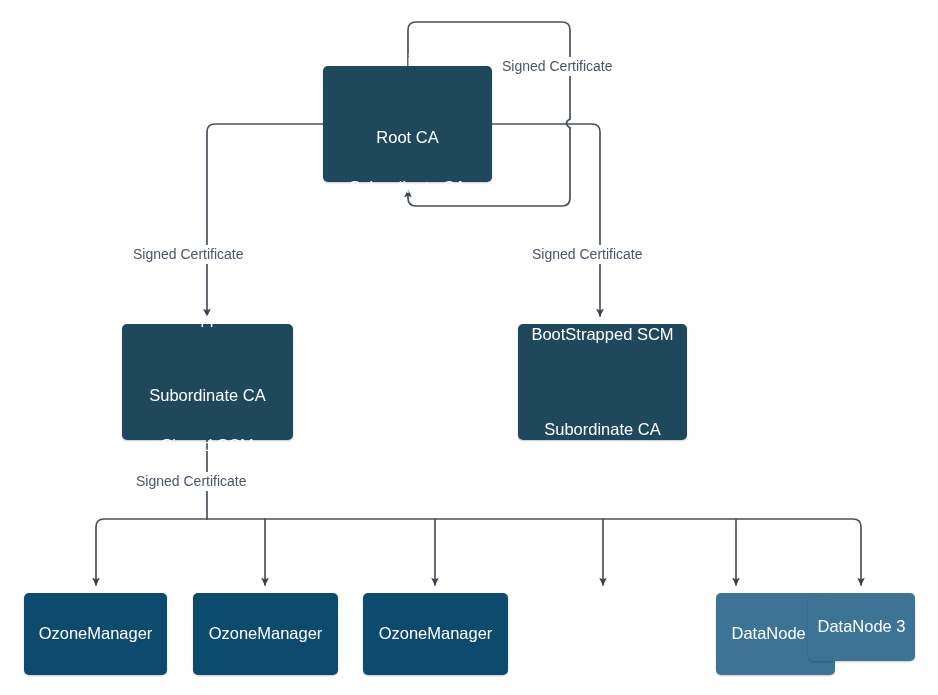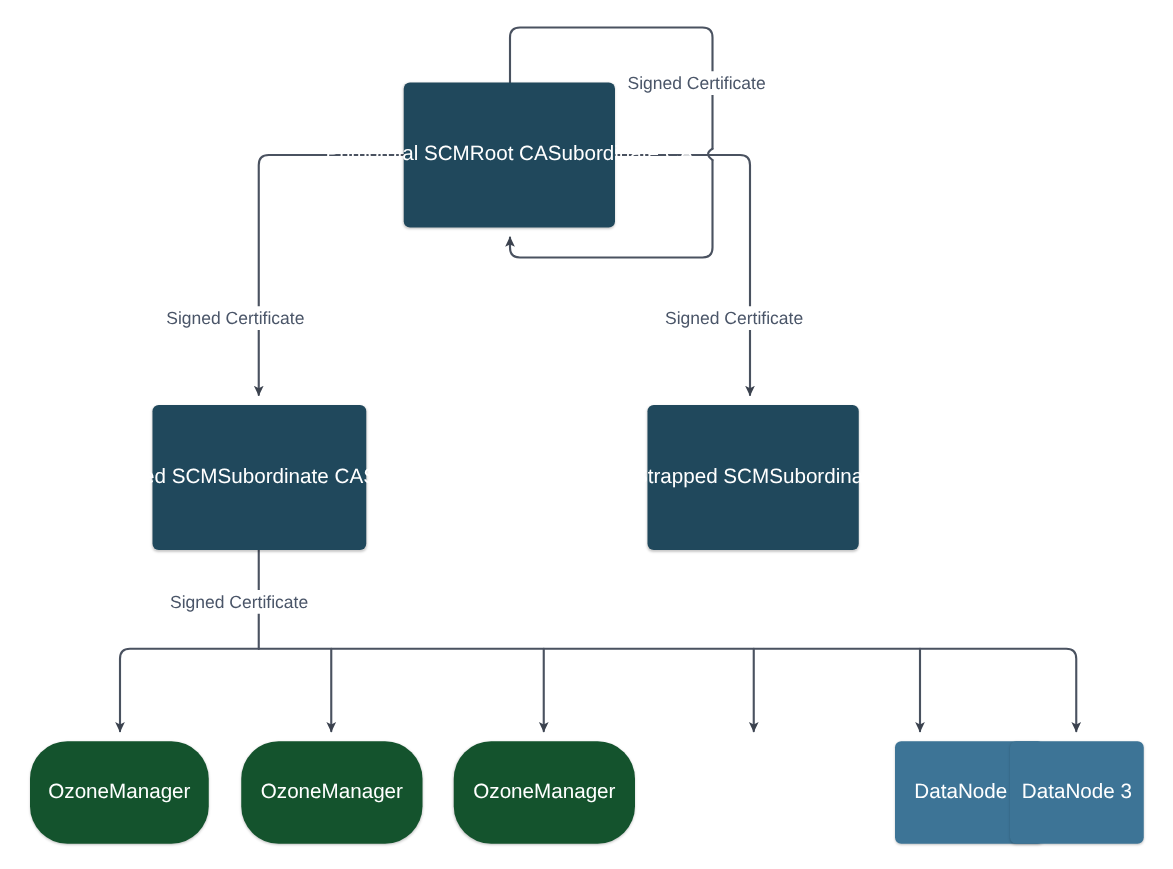--- a/index.html
+++ b/index.html
@@ -23,44 +23,45 @@
     top: 0;
     left: 0;
     width: 938px;
     height: 695px;
   }
   .node {
     position: absolute;
     box-sizing: border-box;
     border-radius: 5px;
     display: flex;
+    flex-direction: column;
     align-items: center;
     justify-content: center;
     color: #ffffff;
     text-align: center;
     line-height: 1.30;
     box-shadow: 0 1px 2px rgba(0,0,0,0.22);
     user-select: none;
+    gap: 28px;
   }
   .node .ln {
     display: block;
     white-space: nowrap;
   }
   .node .spacer {
     display: block;
     height: 18px;
   }
   .node-dark {
     background: #20485c;
     font-size: 16.5px;
   }
   .node-teal {
-    background: #14532d;
+    background: #0c4a6e;
     font-size: 16.5px;
-    border-radius: 30px;
   }
   .node-steel {
     background: #3d7496;
     font-size: 16.5px;
   }
   .edge-label {
     position: absolute;
     background: #ffffff;
     color: #4a5568;
     font-size: 14px;
@@ -134,21 +135,21 @@
 
   <div class="node node-teal" style="left:363px; top:593px; width:145px; height:82px;">
     <span class="ln">OzoneManager</span>
   </div>
 
 
   <div class="node node-steel" style="left:683px; top:593px; width:119px; height:82px;margin-left:33px;">
     <span class="ln">DataNode 2</span>
   </div>
 
-  <div class="node node-steel" style="left:808px; top:593px; width:107px; height:82px;">
+  <div class="node node-steel" style="left:808px; top:593px; width:107px; height:68px;">
     <span class="ln">DataNode 3</span>
   </div>
 
   <div class="edge-label" style="left:497px; top:57px;">Signed Certificate</div>
   <div class="edge-label" style="left:128px; top:245px;">Signed Certificate</div>
   <div class="edge-label" style="left:527px; top:245px;">Signed Certificate</div>
   <div class="edge-label" style="left:131px; top:472px;">Signed Certificate</div>
 
 </div>
 

